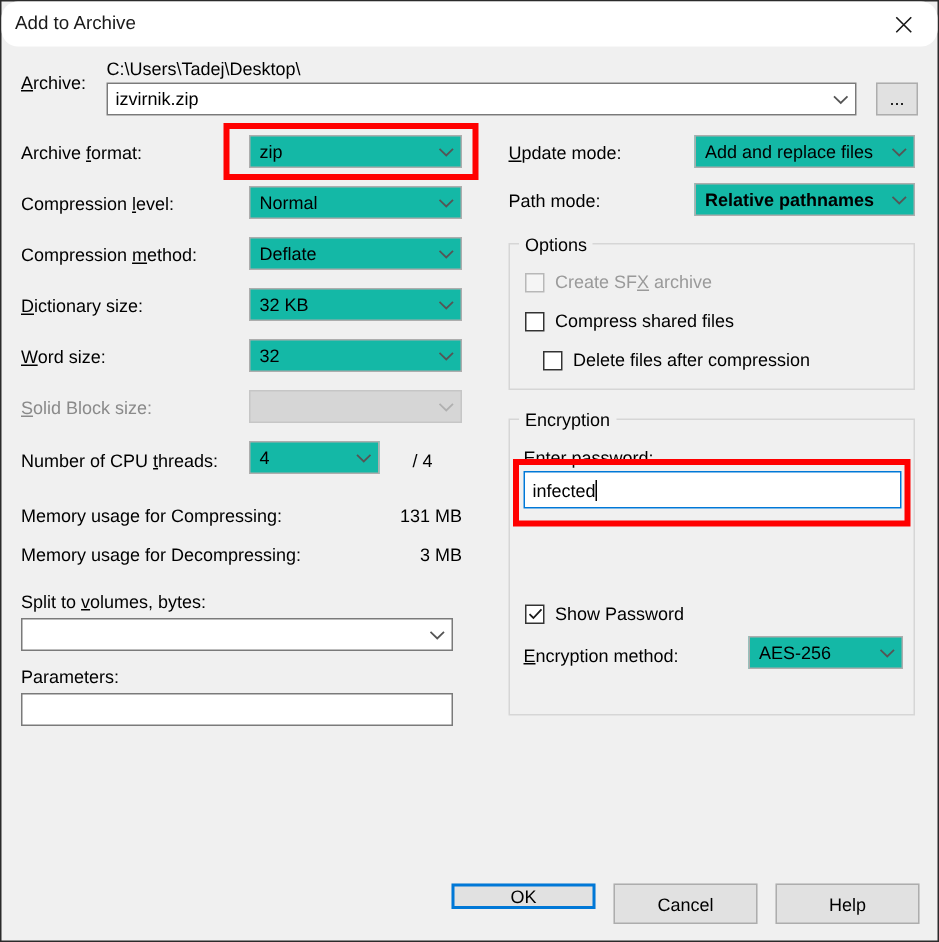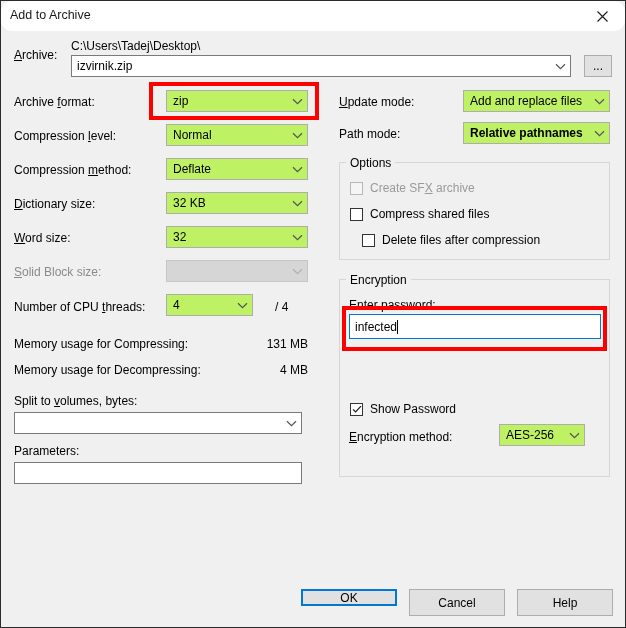--- a/index.html
+++ b/index.html
@@ -57,21 +57,21 @@
     white-space: nowrap;
     font-size: 12px;
     color: #000;
   }
   .lbl u { text-decoration: underline; }
   .lbl.disabled { color: #8a8a8a; }
 
   .combo {
     position: absolute;
     box-sizing: border-box;
-    background: #bef264;
+    background: #14b8a6;
     border: 1px solid #adadad;
     height: 22px;
     display: flex;
     align-items: center;
     cursor: default;
   }
   .combo .val {
     padding-left: 6px;
     font-size: 12px;
     color: #000;
@@ -299,21 +299,21 @@
           <path d="M1 1.3 L5.5 5.6 L10 1.3" stroke="#555" stroke-width="1.2" fill="none"></path>
         </svg>
     </span>
   </div>
   <div class="lbl" style="left:274px; top:299px;">/ 4</div>
 
   <div class="lbl" style="left:13px; top:336px;">Memory usage for Compressing:</div>
   <div class="value-right" style="left:197px; top:336px; width:110px;">131 MB</div>
 
   <div class="lbl" style="left:13px; top:362px;">Memory usage for Decompressing:</div>
-  <div class="value-right" style="left:197px; top:362px; width:110px;">4 MB</div>
+  <div class="value-right" style="left:197px; top:362px; width:110px;">3 MB</div>
 
   <div class="lbl" style="left:13px; top:393px;">Split to <u>v</u>olumes, bytes:</div>
   <div class="textbox combo-edit" style="left:13px; top:411px; width:288px;">
     <span class="val"></span>
     <span class="arrow">
       <svg width="11" height="7" viewBox="0 0 11 7">
           <path d="M1 1.3 L5.5 5.6 L10 1.3" stroke="#555" stroke-width="1.2" fill="none"></path>
         </svg>
     </span>
   </div>
@@ -372,21 +372,21 @@
   <div class="checkrow" style="left:349px; top:401px;">
     <span class="cbox">
       <svg width="10" height="9" viewBox="0 0 10 9">
           <path d="M1 4.4 L3.6 7 L9 1.2" stroke="#1a1a1a" stroke-width="1.2" fill="none"></path>
         </svg>
     </span>
     <span class="ctext">Show Password</span>
   </div>
 
   <div class="lbl" style="left:348px; top:429px;"><u>E</u>ncryption method:</div>
-  <div class="combo" style="left:498px; top:423px; width:86px;justify-content:flex-end;">
+  <div class="combo" style="left:498px; top:423px; width:103px;justify-content:flex-end;">
     <span class="val">AES-256</span>
     <span class="arrow">
       <svg width="11" height="7" viewBox="0 0 11 7">
           <path d="M1 1.3 L5.5 5.6 L10 1.3" stroke="#555" stroke-width="1.2" fill="none"></path>
         </svg>
     </span>
   </div>
 
   <div class="btn default" style="left:300px; top:588px; width:96px; height:17px;">OK</div>
   <div class="btn" style="left:408px; top:588px; width:96px; height:27px;">Cancel</div>

